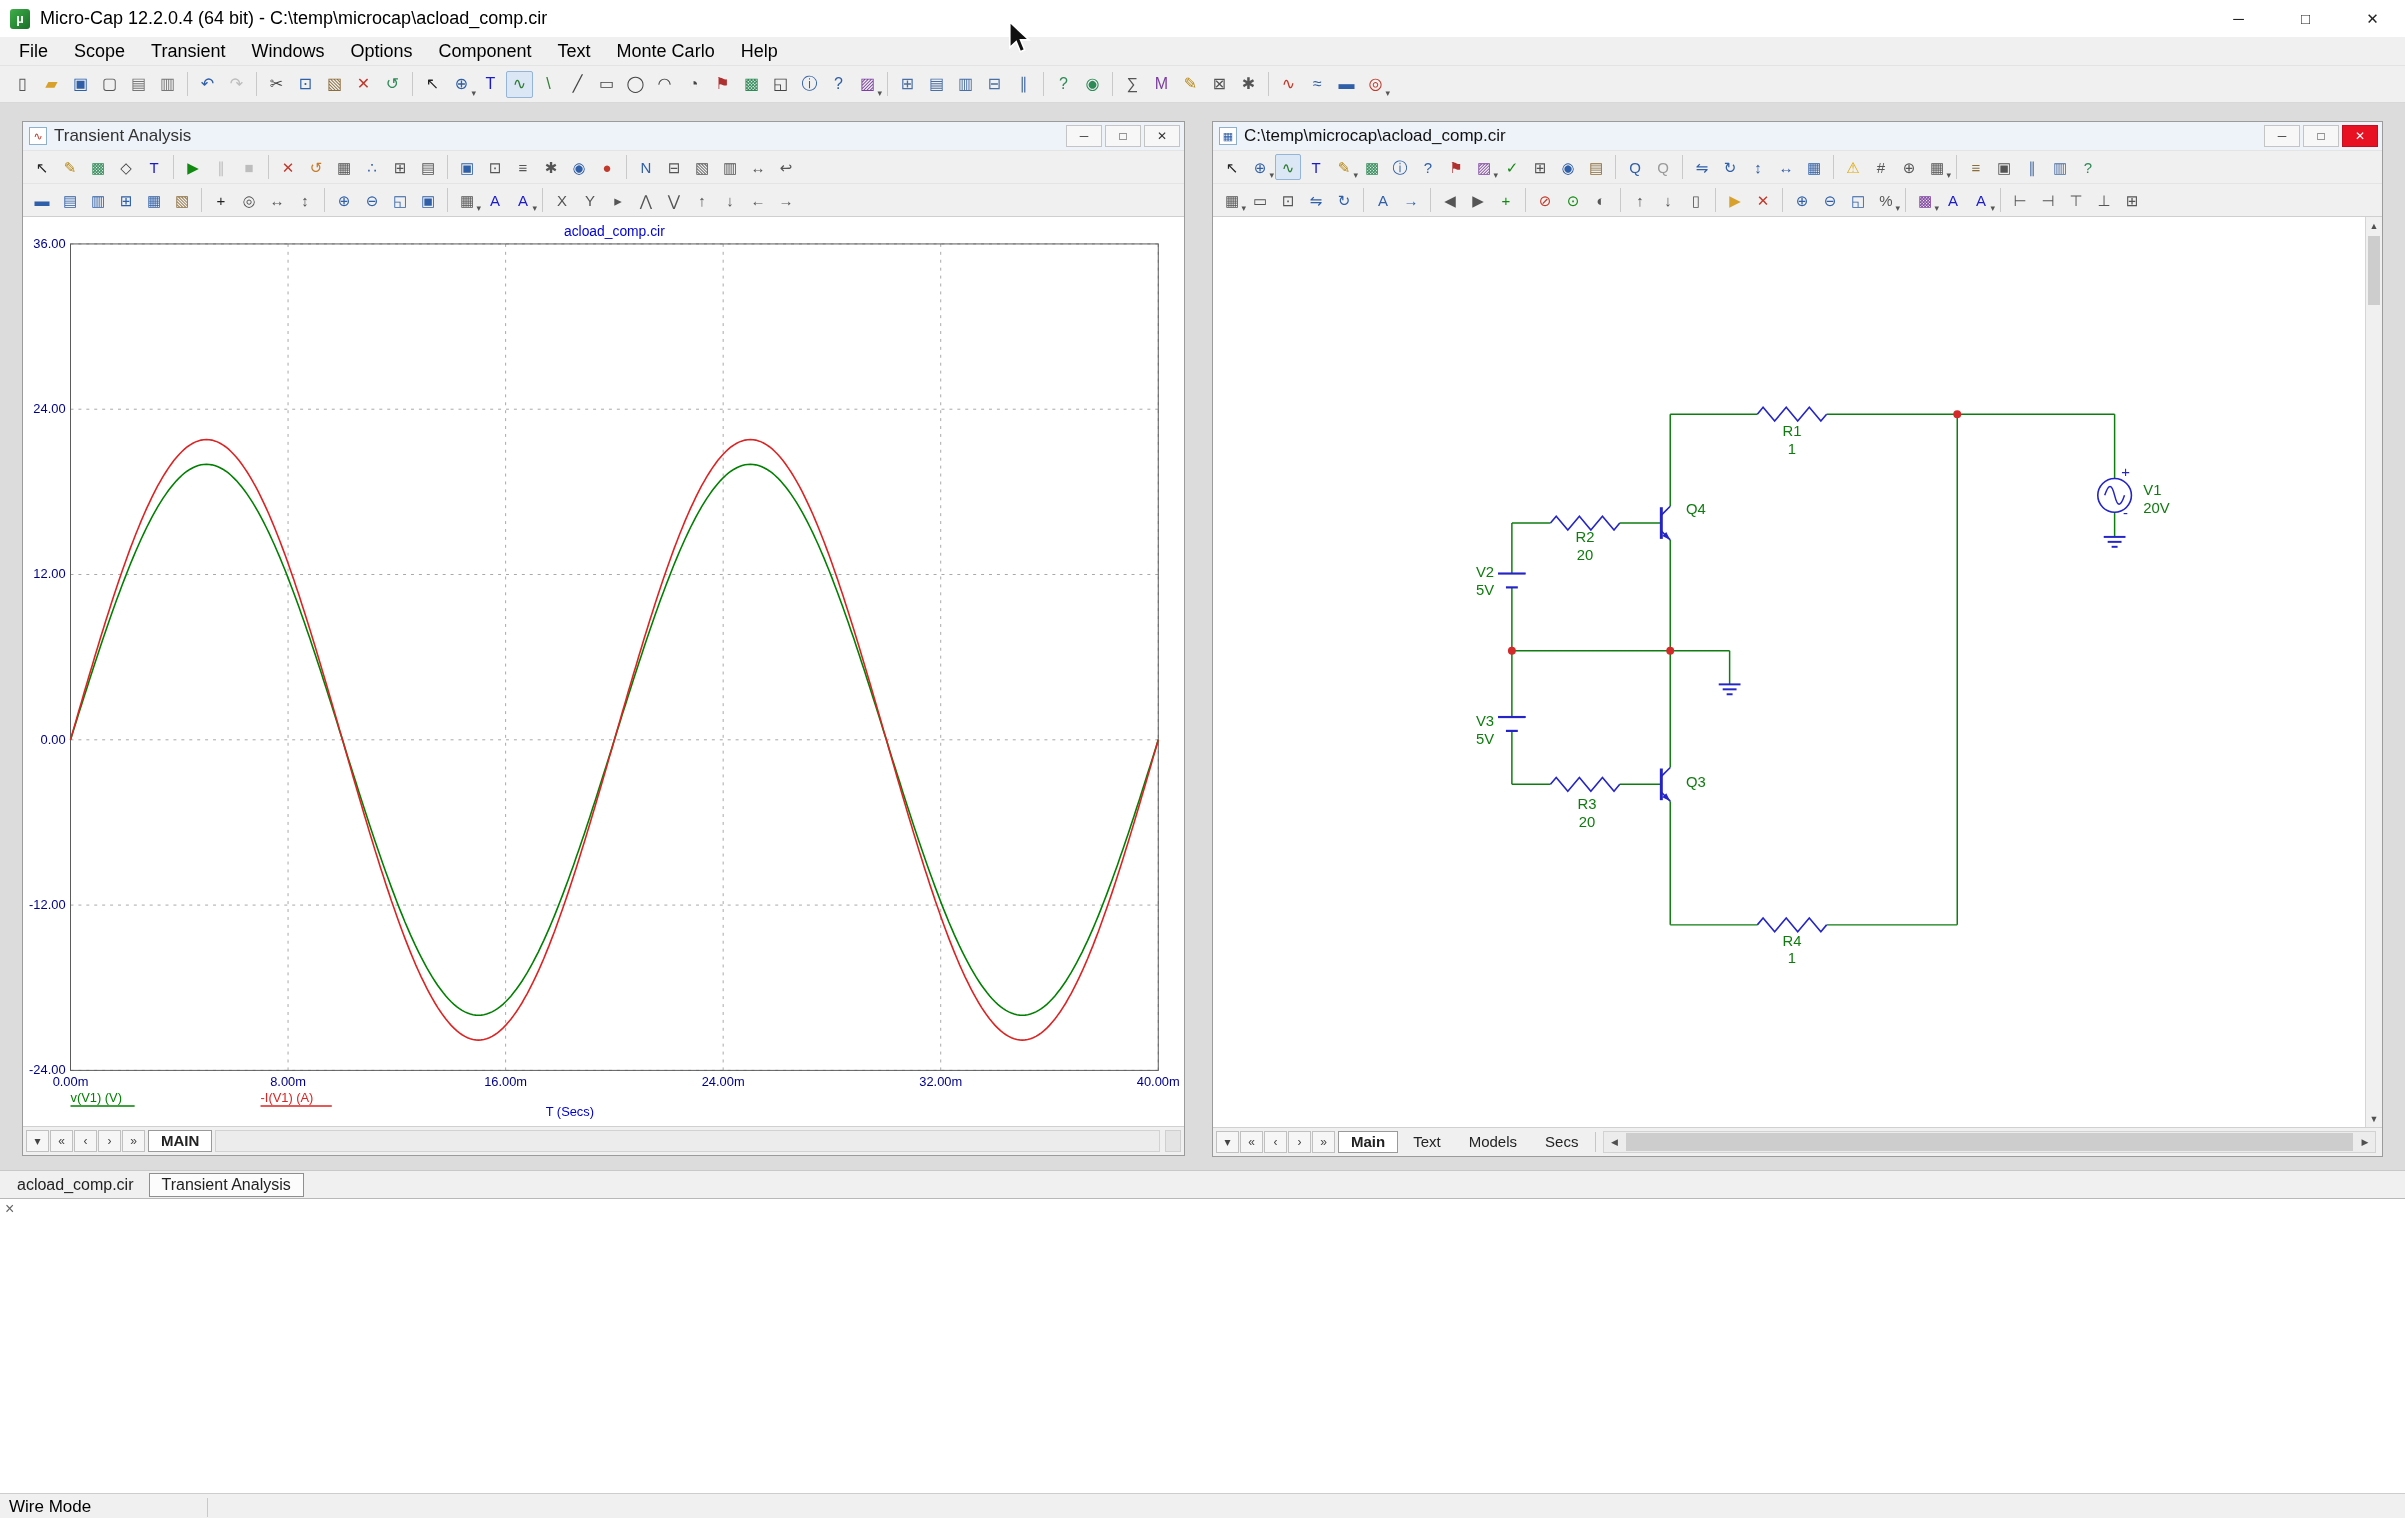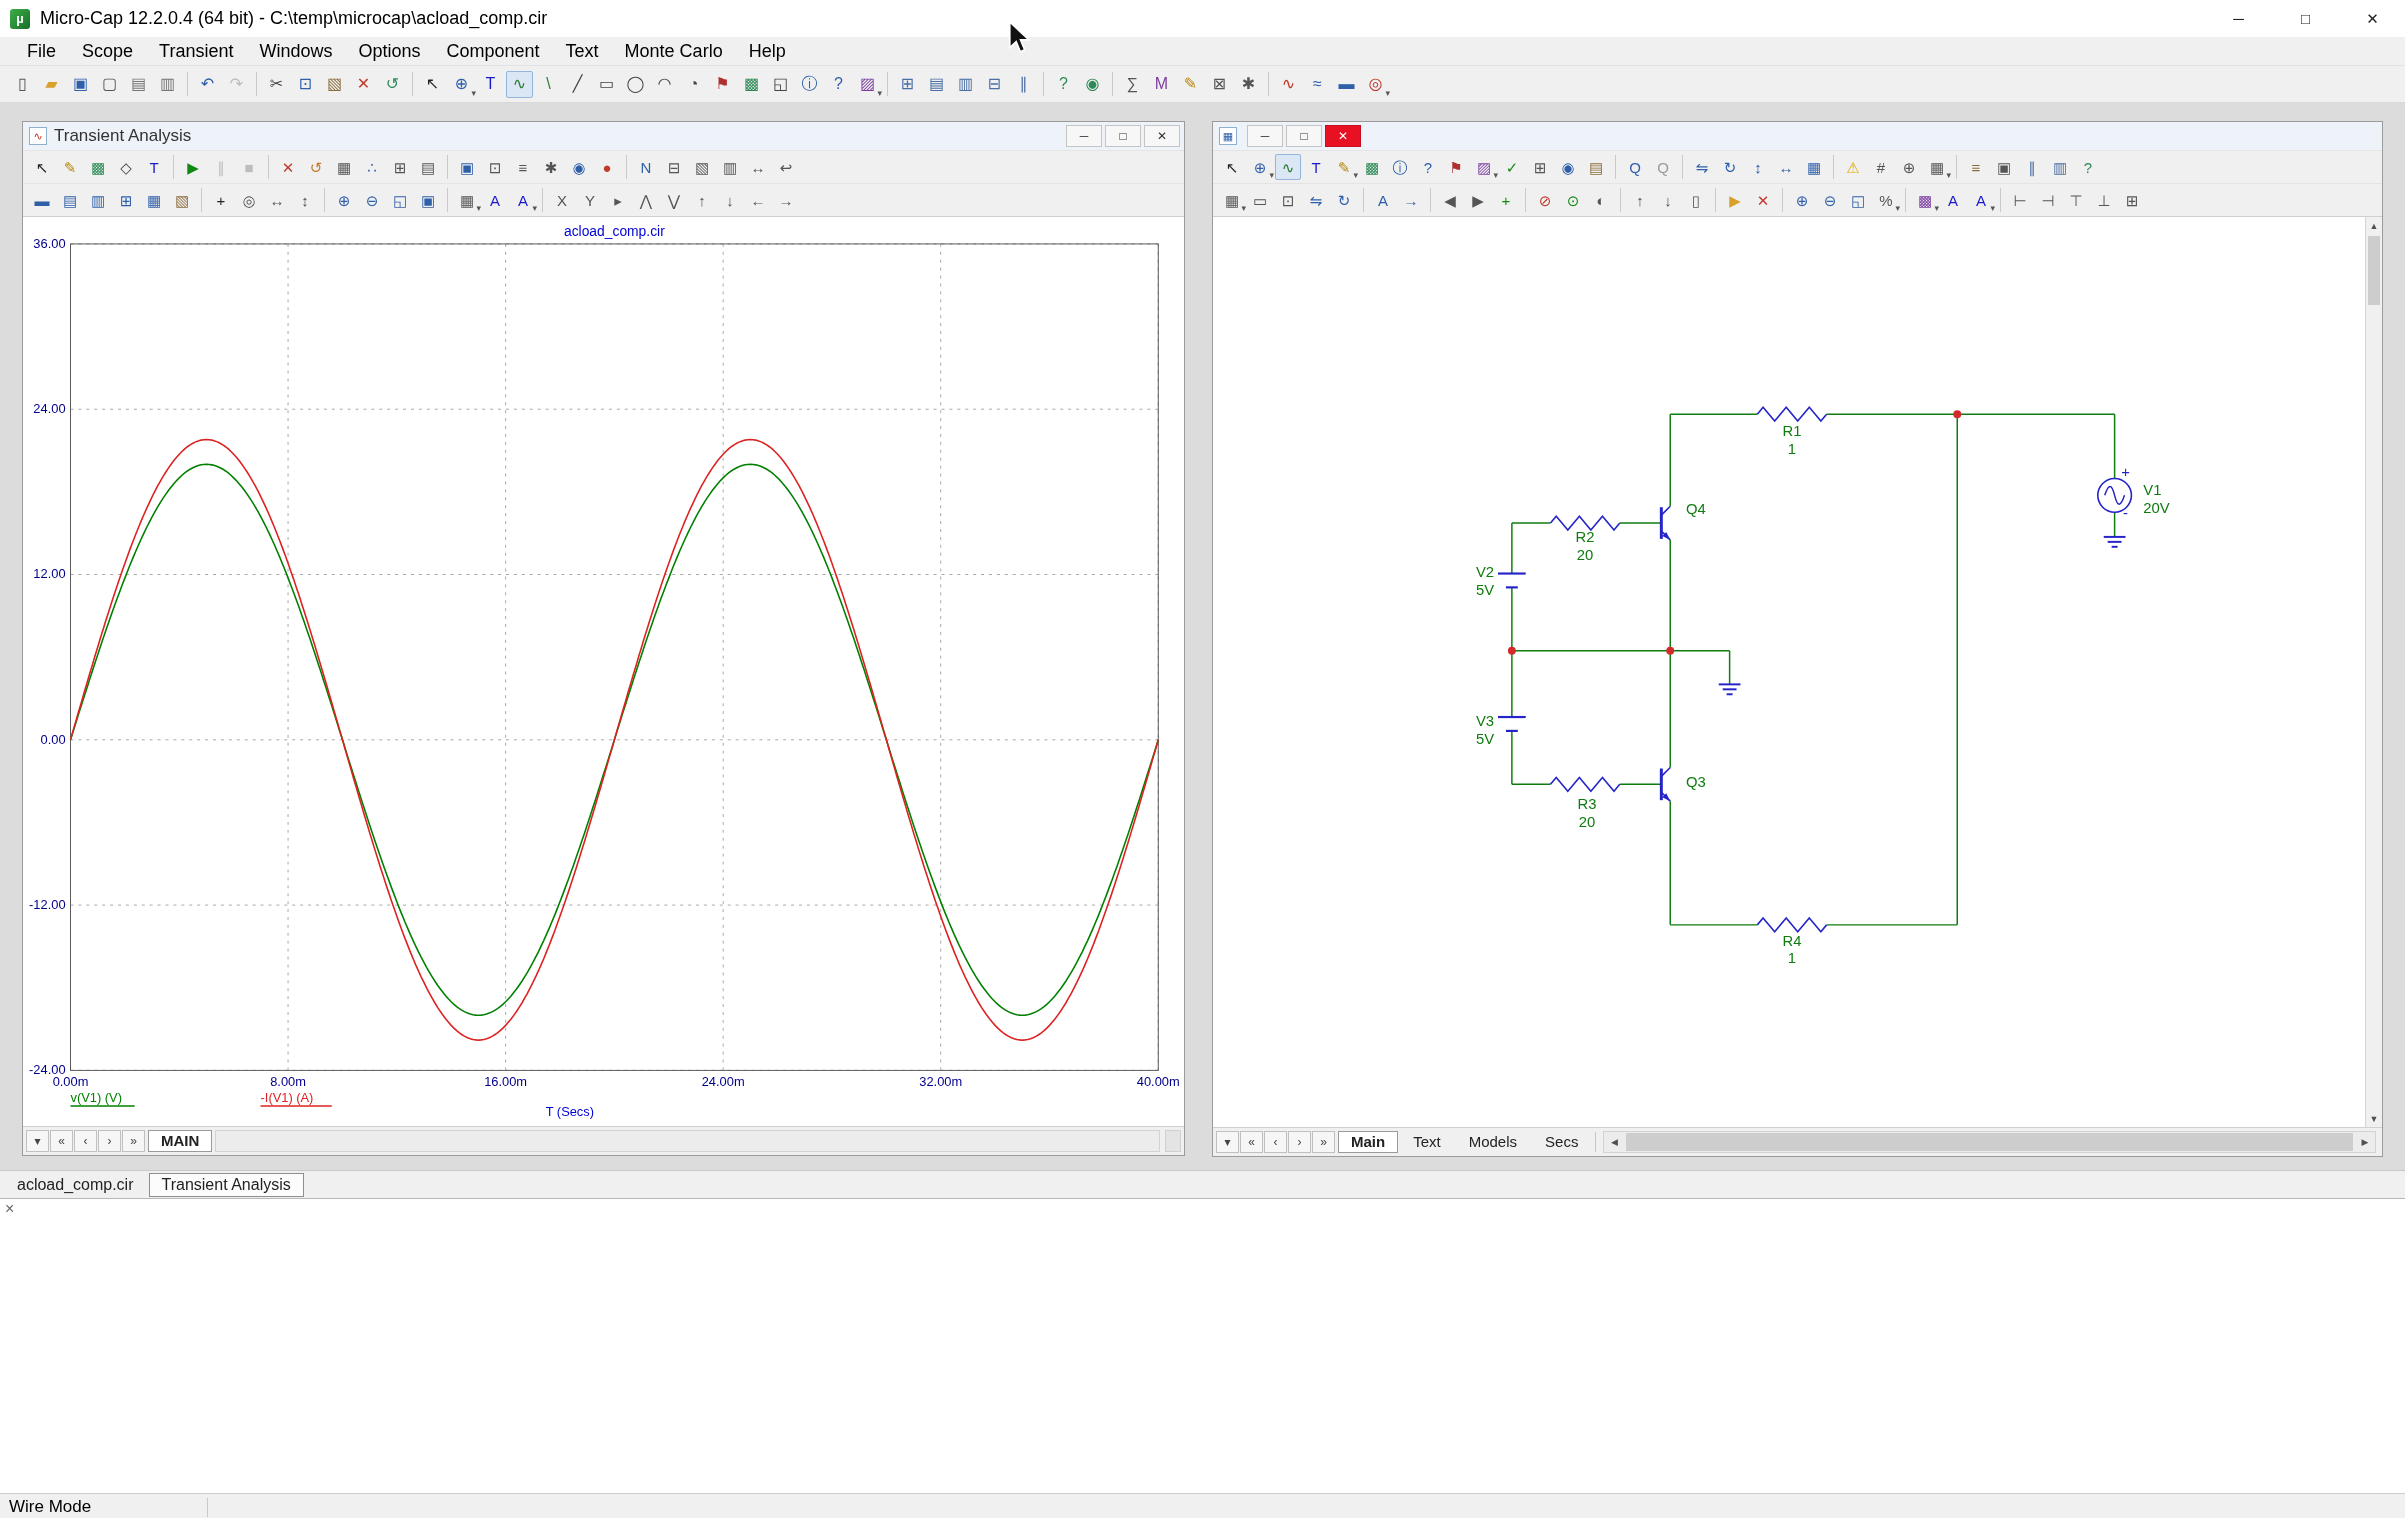--- a/index.html
+++ b/index.html
@@ -3,21 +3,21 @@
 <meta charset="utf-8">
 <style>
 *{margin:0;padding:0;box-sizing:border-box;}
 html,body{width:2406px;height:1519px;}
 body{font-family:"Liberation Sans",sans-serif;background:#fff;overflow:hidden;position:relative;color:#000;}
 .titlebar{height:37px;background:#fff;display:flex;align-items:center;padding-left:10px;}
 .app-icon{width:20px;height:20px;border-radius:3px;background:linear-gradient(135deg,#3fae49,#176f27);color:#fff;font-size:13px;font-weight:bold;display:flex;align-items:center;justify-content:center;}
 .title-text{margin-left:10px;font-size:18px;}
 .win-controls{margin-left:auto;display:flex;height:100%;}
 .win-btn{width:67px;height:100%;display:flex;align-items:center;justify-content:center;font-size:15px;color:#222;}
-.menubar{height:29px;background:#f0f0f0;display:flex;align-items:flex-start;padding-left:14px;font-size:18px;border-bottom:1px solid #e3e3e3;}
+.menubar{height:29px;background:#f0f0f0;display:flex;align-items:flex-start;padding-left:6px;font-size:18px;border-bottom:1px solid #e3e3e3;}
 .menu-item{padding:0 13px;height:100%;display:flex;align-items:center;}
 .toolbar{height:37px;background:#f0f0f0;border-bottom:1px solid #d8d8d8;display:flex;align-items:center;padding-left:8px;}
 .tb-icon{width:27px;height:27px;margin:0 1px;display:flex;align-items:center;justify-content:center;font-size:16px;border:1px solid transparent;border-radius:2px;position:relative;flex:none;}
 .tb-icon .g{line-height:1;}
 .tb-icon.caret::after{content:"▾";font-size:9px;color:#555;position:absolute;right:-2px;bottom:-1px;}
 .tb-icon.active{background:#dbe7f5;border-color:#94b4d8;}
 .tb-icon.disabled{color:#bdbdbd !important;}
 .tsep{width:1px;height:24px;background:#c9c9c9;margin:0 5px;flex:none;}
 .mdi{height:1067px;background:#dcdcdc;position:relative;}
 .child{position:absolute;background:#f0f0f0;border:1px solid #9b9b9b;display:flex;flex-direction:column;}
@@ -491,20 +491,21 @@
           </div>
         <span class="page-tab active">MAIN</span>
         <div class="hscroll"></div>
         <span class="grip"></span>
       </div>
     </div>
 
     <div class="child" id="right-child">
       <div class="child-title">
         <span class="child-icon">▦</span>
+        <span class="child-title-text">C:\temp\microcap\acload_comp.cir</span>
         <div class="child-controls">
 
         <span class="child-btn">
               <span class="g">─</span>
             </span>
             <span class="child-btn">
               <span class="g">□</span>
             </span>
             <span class="child-btn close-red">
               <span class="g">✕</span>

